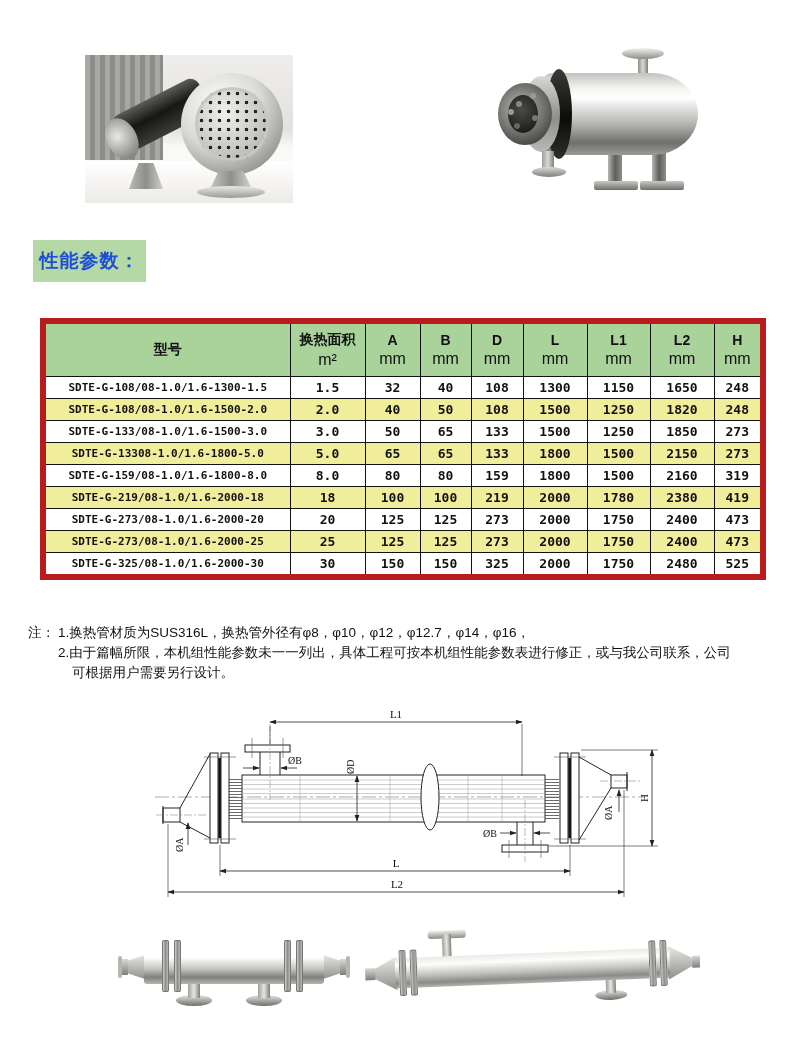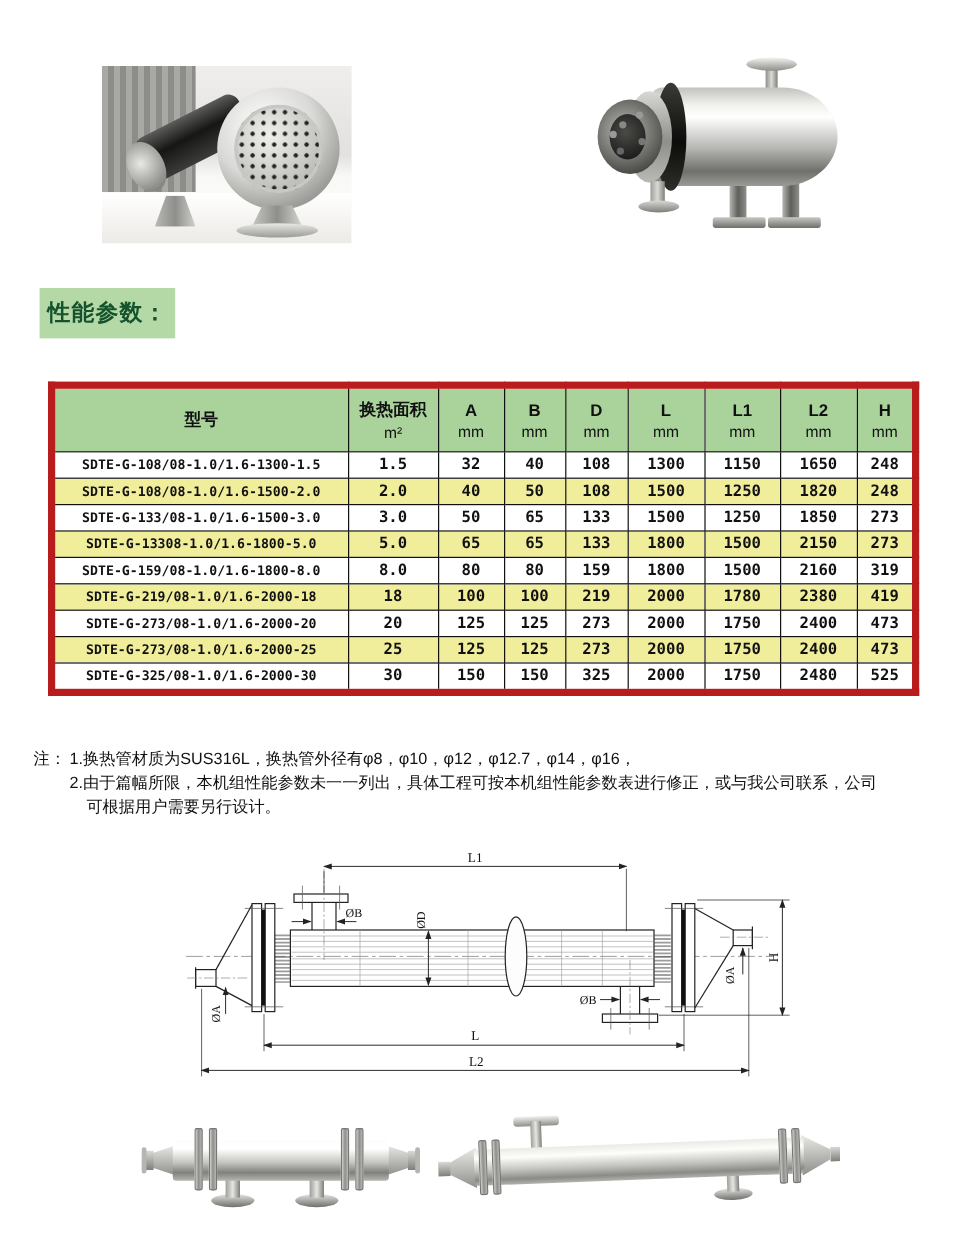--- a/index.html
+++ b/index.html
@@ -1,30 +1,30 @@
 <!DOCTYPE html>
 <html><head>
 <meta charset="utf-8">
 <style>
   html,body{margin:0;padding:0;}
   body{width:800px;height:1038px;position:relative;background:#ffffff;overflow:hidden;
        font-family:"Liberation Sans",sans-serif;}
 
   
   .section-heading{position:absolute;left:33px;top:240px;width:113px;height:42px;
-    background:#b5d9a6;color:#14532d;font-weight:bold;font-size:19px;letter-spacing:1px;
+    background:#b5d9a6;color:#1d4ed8;font-weight:bold;font-size:19px;letter-spacing:1px;
     display:flex;align-items:center;justify-content:center;}
 
   
   table.spec{position:absolute;left:40px;top:318px;width:720px;border-collapse:collapse;
     table-layout:fixed;border:6px solid #b91c1c;}
   table.spec th,table.spec td{border:1px solid #111;text-align:center;padding:0;
     white-space:nowrap;overflow:hidden;vertical-align:middle;}
   table.spec thead th{background:#a9d39b;height:52px;font-size:14px;font-weight:600;color:#111;}
-  table.spec thead th .unit{font-size:13px;font-weight:400;margin-top:2px;}
+  table.spec thead th .unit{font-size:16px;font-weight:400;margin-top:2px;}
   table.spec td{height:21px;font-family:"DejaVu Sans Mono",monospace;font-size:13px;
     font-weight:bold;color:#111;background:#ffffff;}
   table.spec td.model{font-size:11px;}
   table.spec tr.hl td{background:#f0ed9b;}
 
   
   .notes{position:absolute;left:28px;top:623px;width:752px;font-size:13.5px;color:#111;
     line-height:20px;}
   .notes .row1{display:flex;}
   .notes .prefix{flex:0 0 30px;}

